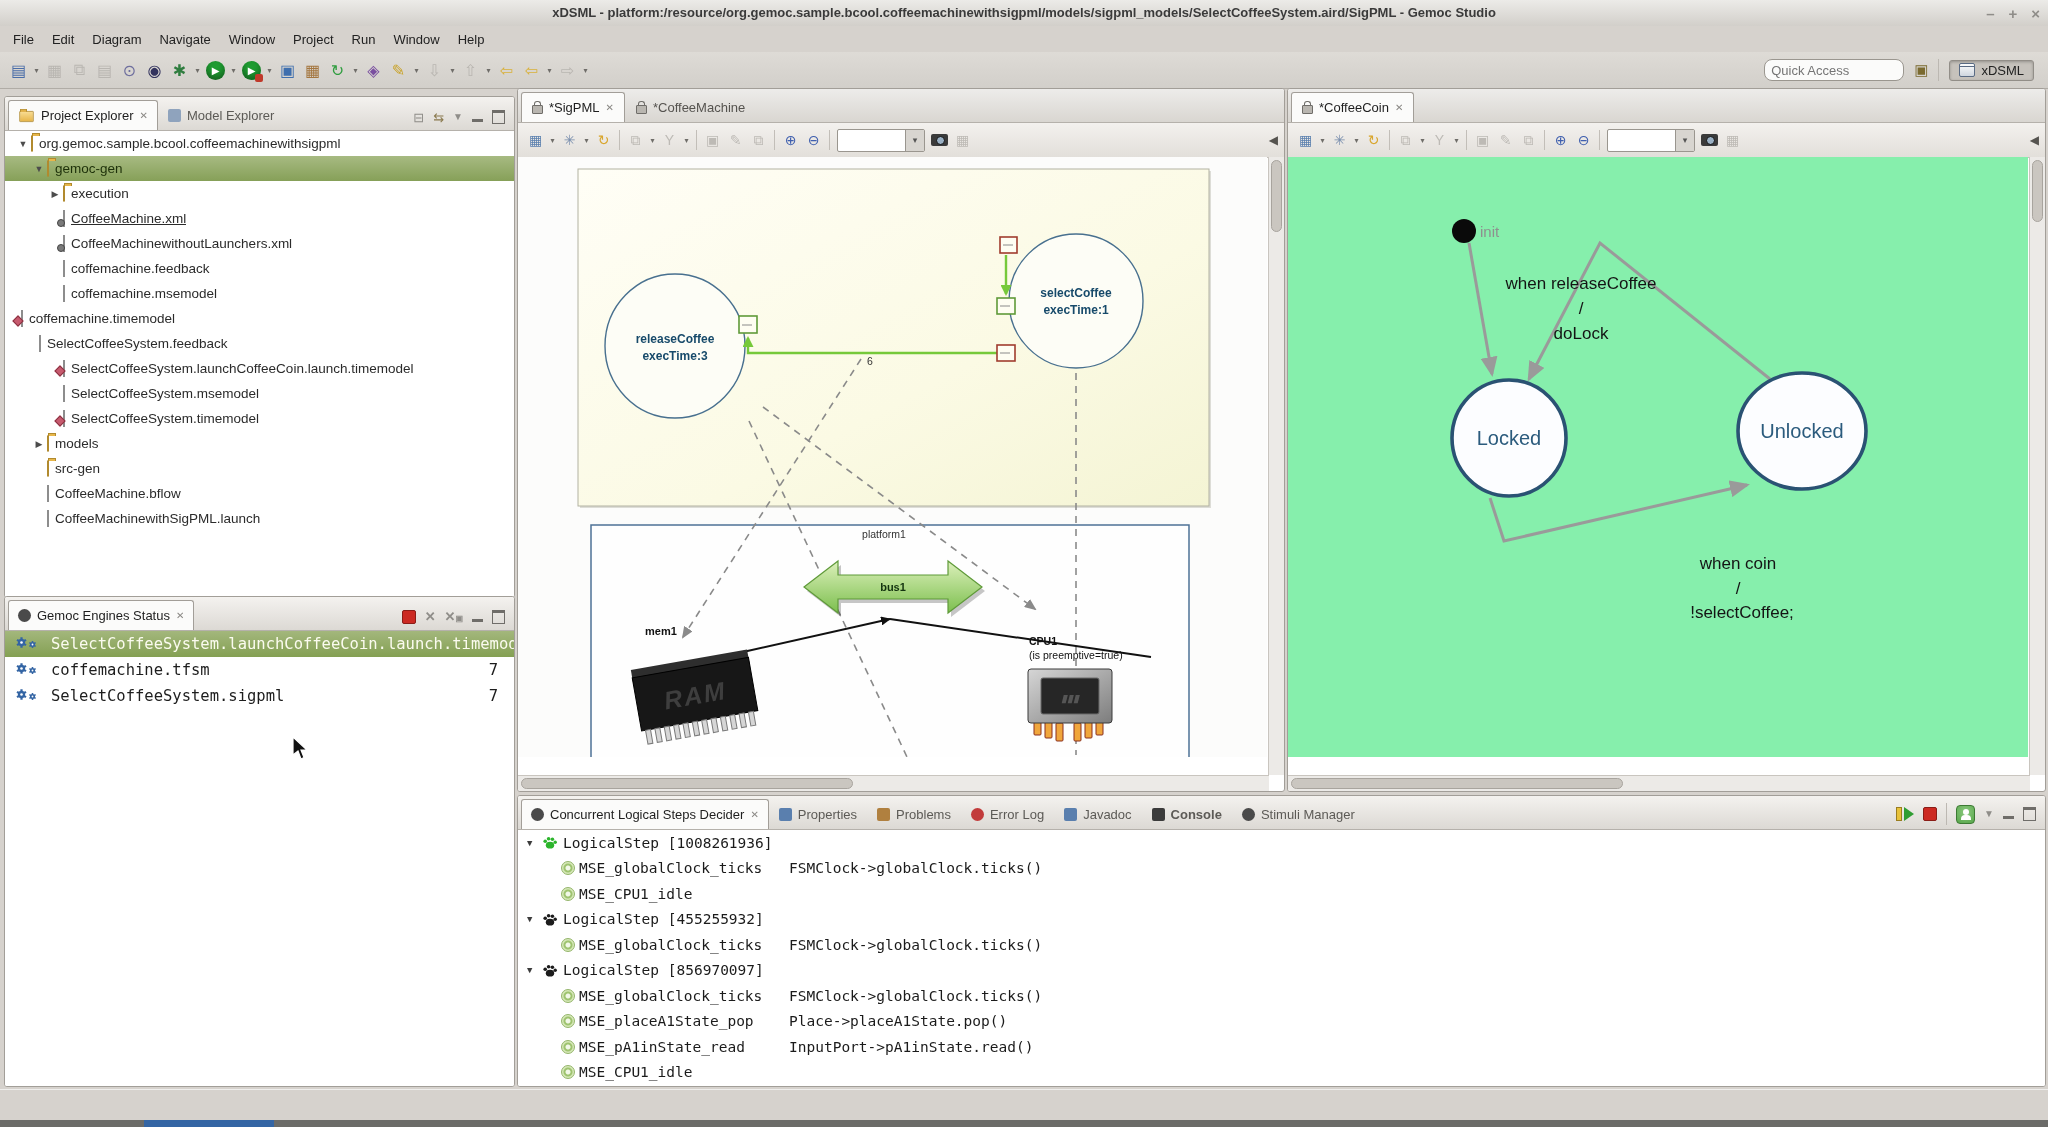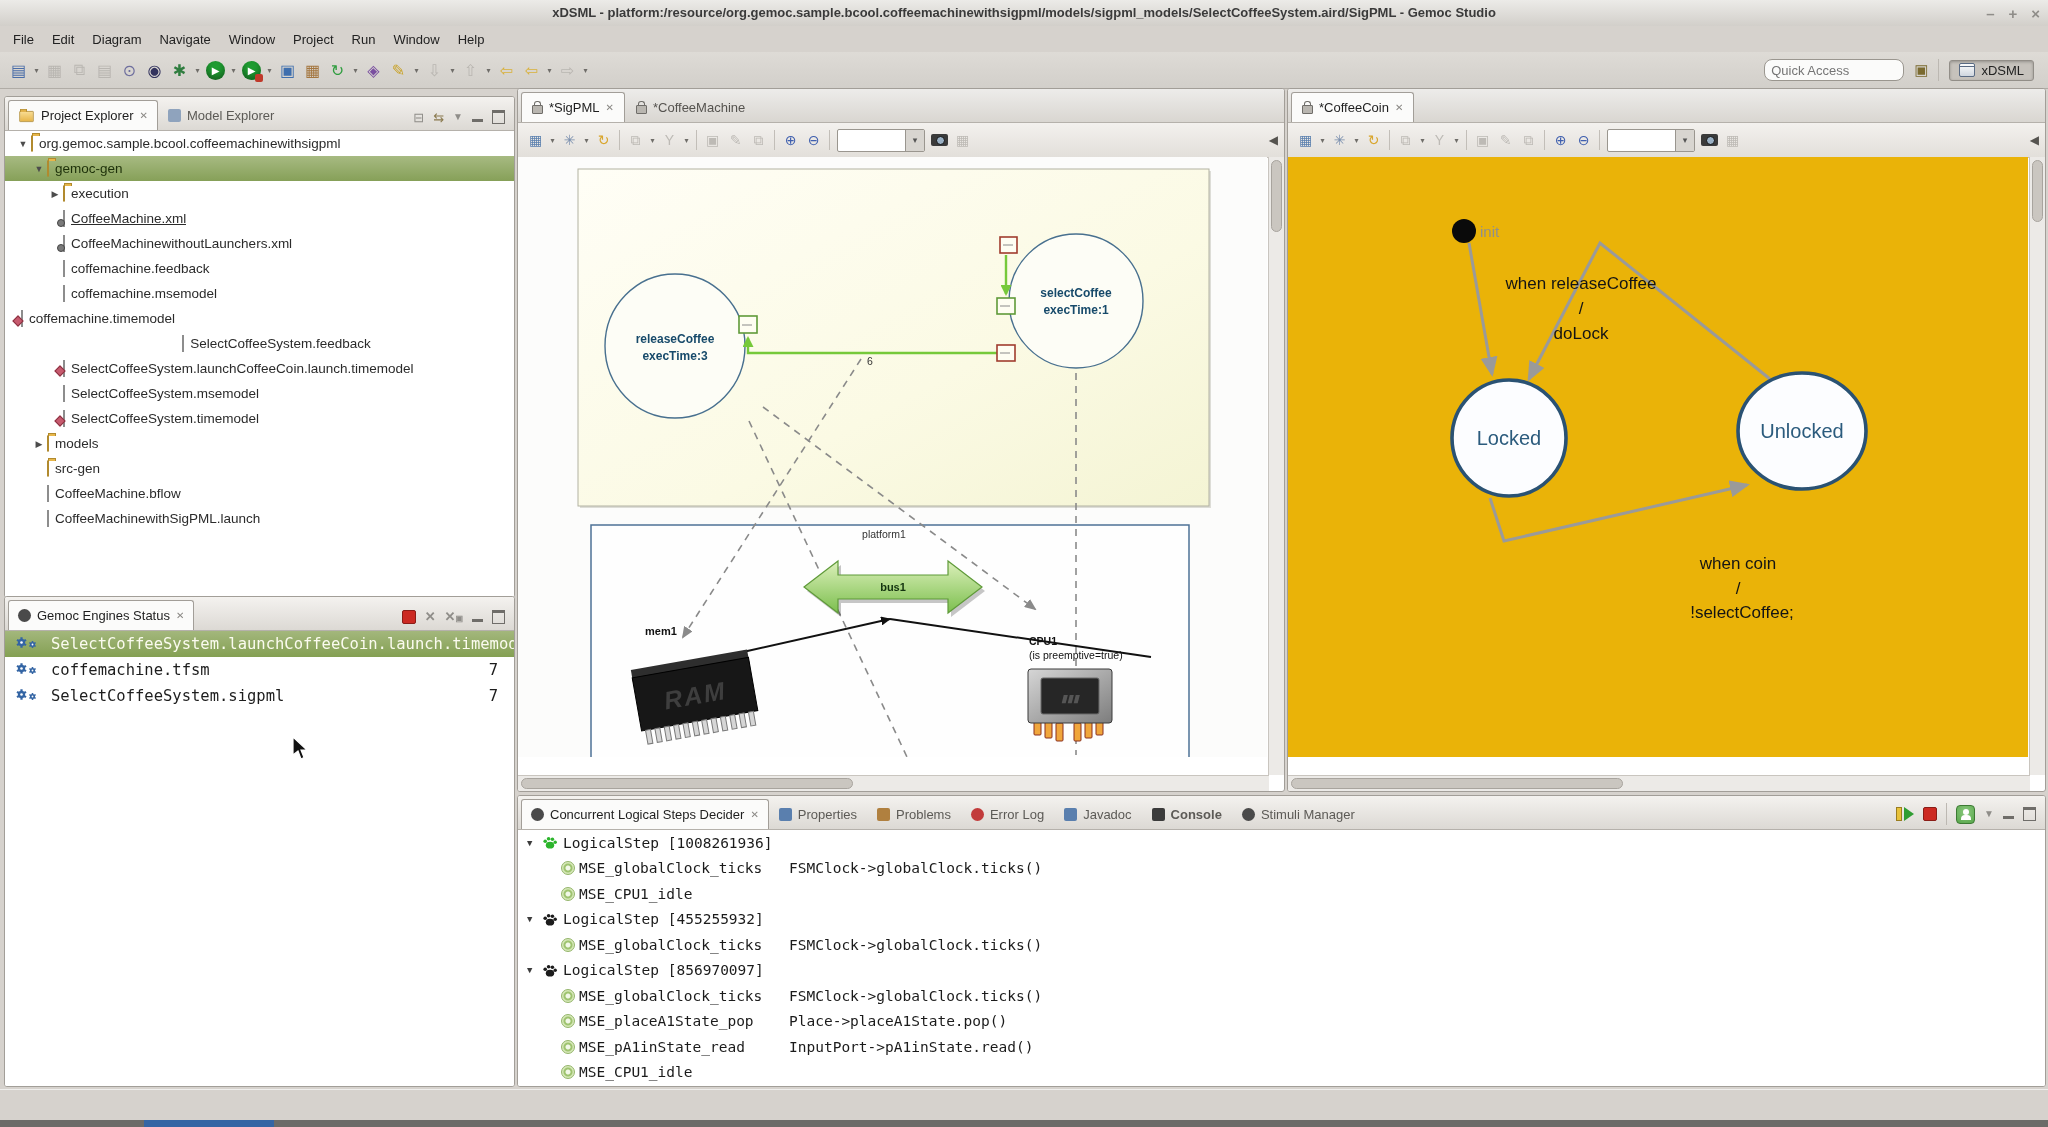--- a/index.html
+++ b/index.html
@@ -230,21 +230,21 @@
         <div class="trow" style="padding-left: 42px;">
           <span class="tarrow"></span>
           <span class="ticon"><span class="page"></span></span>
           <span class="tlabel">coffemachine.msemodel</span>
         </div>
         <div class="trow" style="">
           <span class="tarrow"></span>
           <span class="ticon"><span class="page time"></span></span>
           <span class="tlabel">coffemachine.timemodel</span>
         </div>
-        <div class="trow" style="padding-left: 18px; justify-content: center;">
+        <div class="trow" style="padding-left: 18px;">
           <span class="tarrow"></span>
           <span class="ticon"><span class="page"></span></span>
           <span class="tlabel">SelectCoffeeSystem.feedback</span>
         </div>
         <div class="trow" style="padding-left: 42px;">
           <span class="tarrow"></span>
           <span class="ticon"><span class="page time"></span></span>
           <span class="tlabel">SelectCoffeeSystem.launchCoffeeCoin.launch.timemodel</span>
         </div>
         <div class="trow" style="padding-left: 42px; text-align: center;">
@@ -553,21 +553,21 @@
         <span class="dt-btn" style="color: rgb(63, 95, 174);">⊕</span>
         <span class="dt-btn" style="color: rgb(63, 95, 174);">⊖</span>
         <span class="dt-sep"></span>
         <div class="combo"><span style="font-size: 11px; padding-left: 4px; color: rgb(51, 51, 51);"></span></div>
         <span class="dt-btn">
           <span class="cam"></span>
         </span>
         <span class="dt-btn" style="color: rgb(189, 186, 181);">▦</span>
         <span class="palette-toggle">◀</span>
       </div>
-    <div class="canvas" style="width:740px;height:600px;background:#eab308;">
+    <div class="canvas" style="width:740px;height:600px;background:#86efac;">
       <svg width="740" height="600">
         <defs>
           <marker id="mbig" markerUnits="userSpaceOnUse" markerWidth="20" markerHeight="17" refX="17" refY="8.5" orient="auto">
               <path d="M0,0L20,8.5L0,17z" fill="#9a9a9a"></path>
             </marker>
         </defs>
 
         <circle cx="176" cy="74" r="12" fill="#0a0a0a"></circle>
         <text x="192" y="80" font-size="15" fill="#8f8f8f">init</text>
         <path d="M181,86 L204,217" stroke="#9a9a9a" stroke-width="3" fill="none" marker-end="url(#mbig)"></path>

